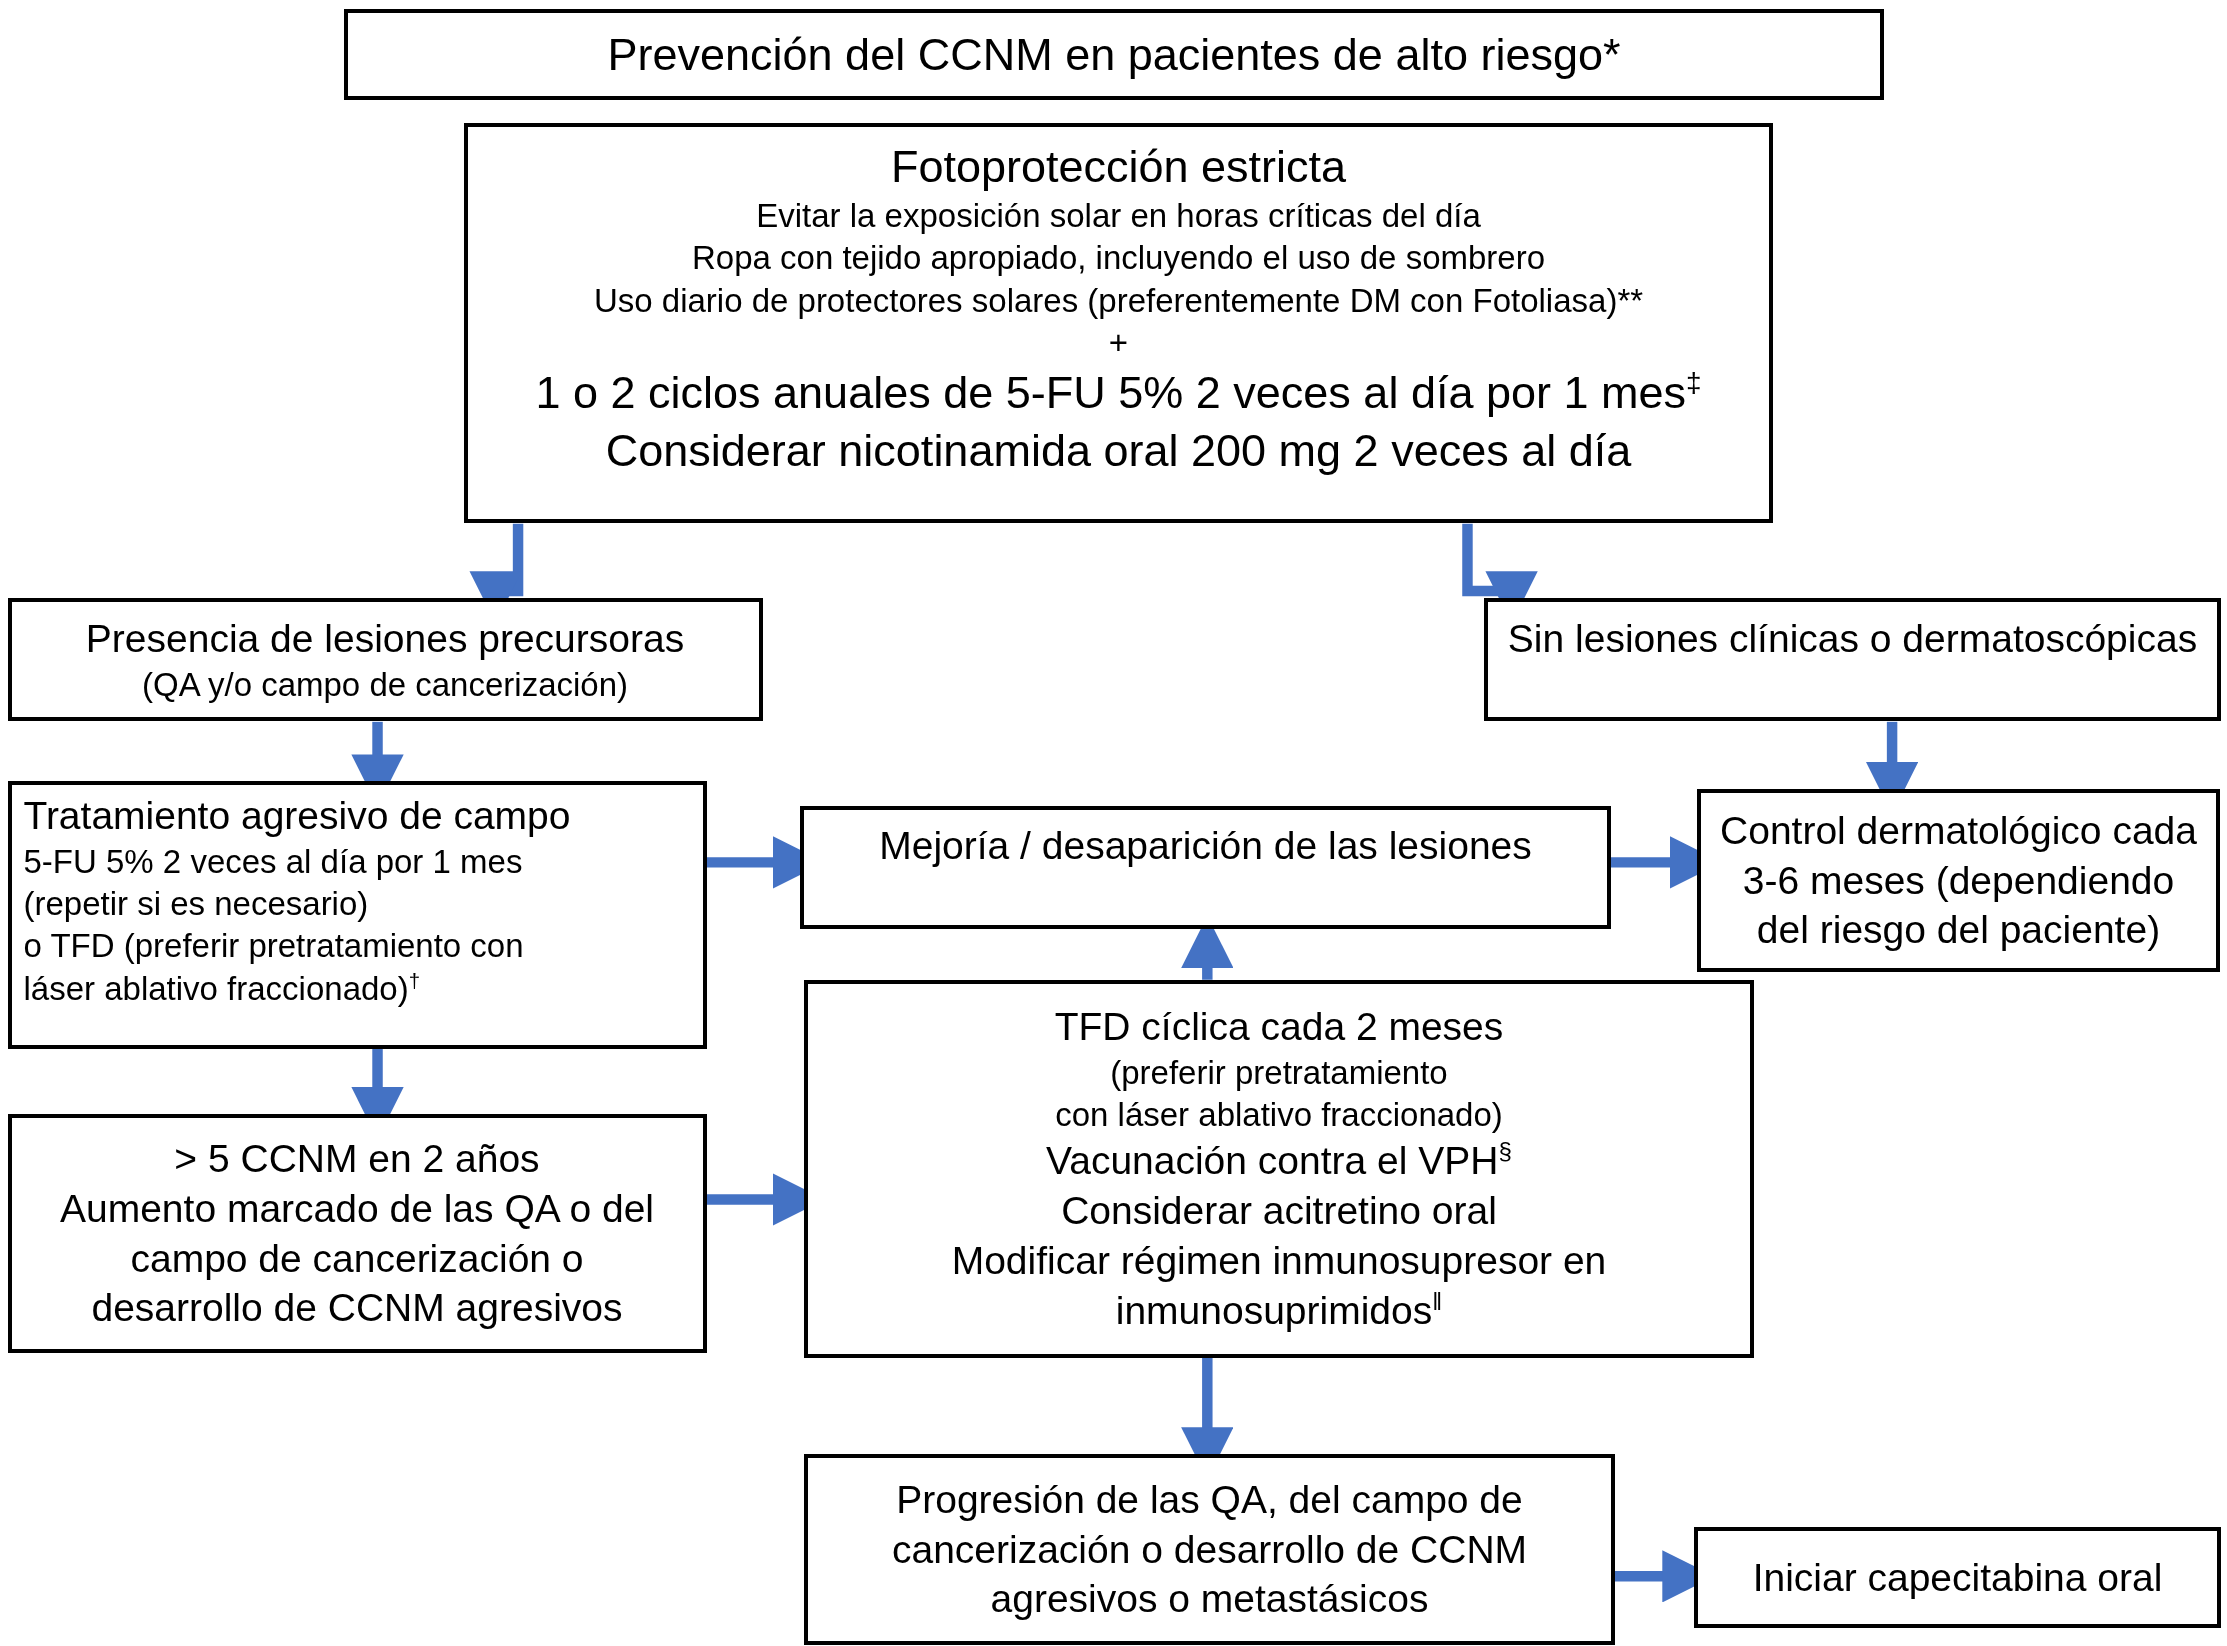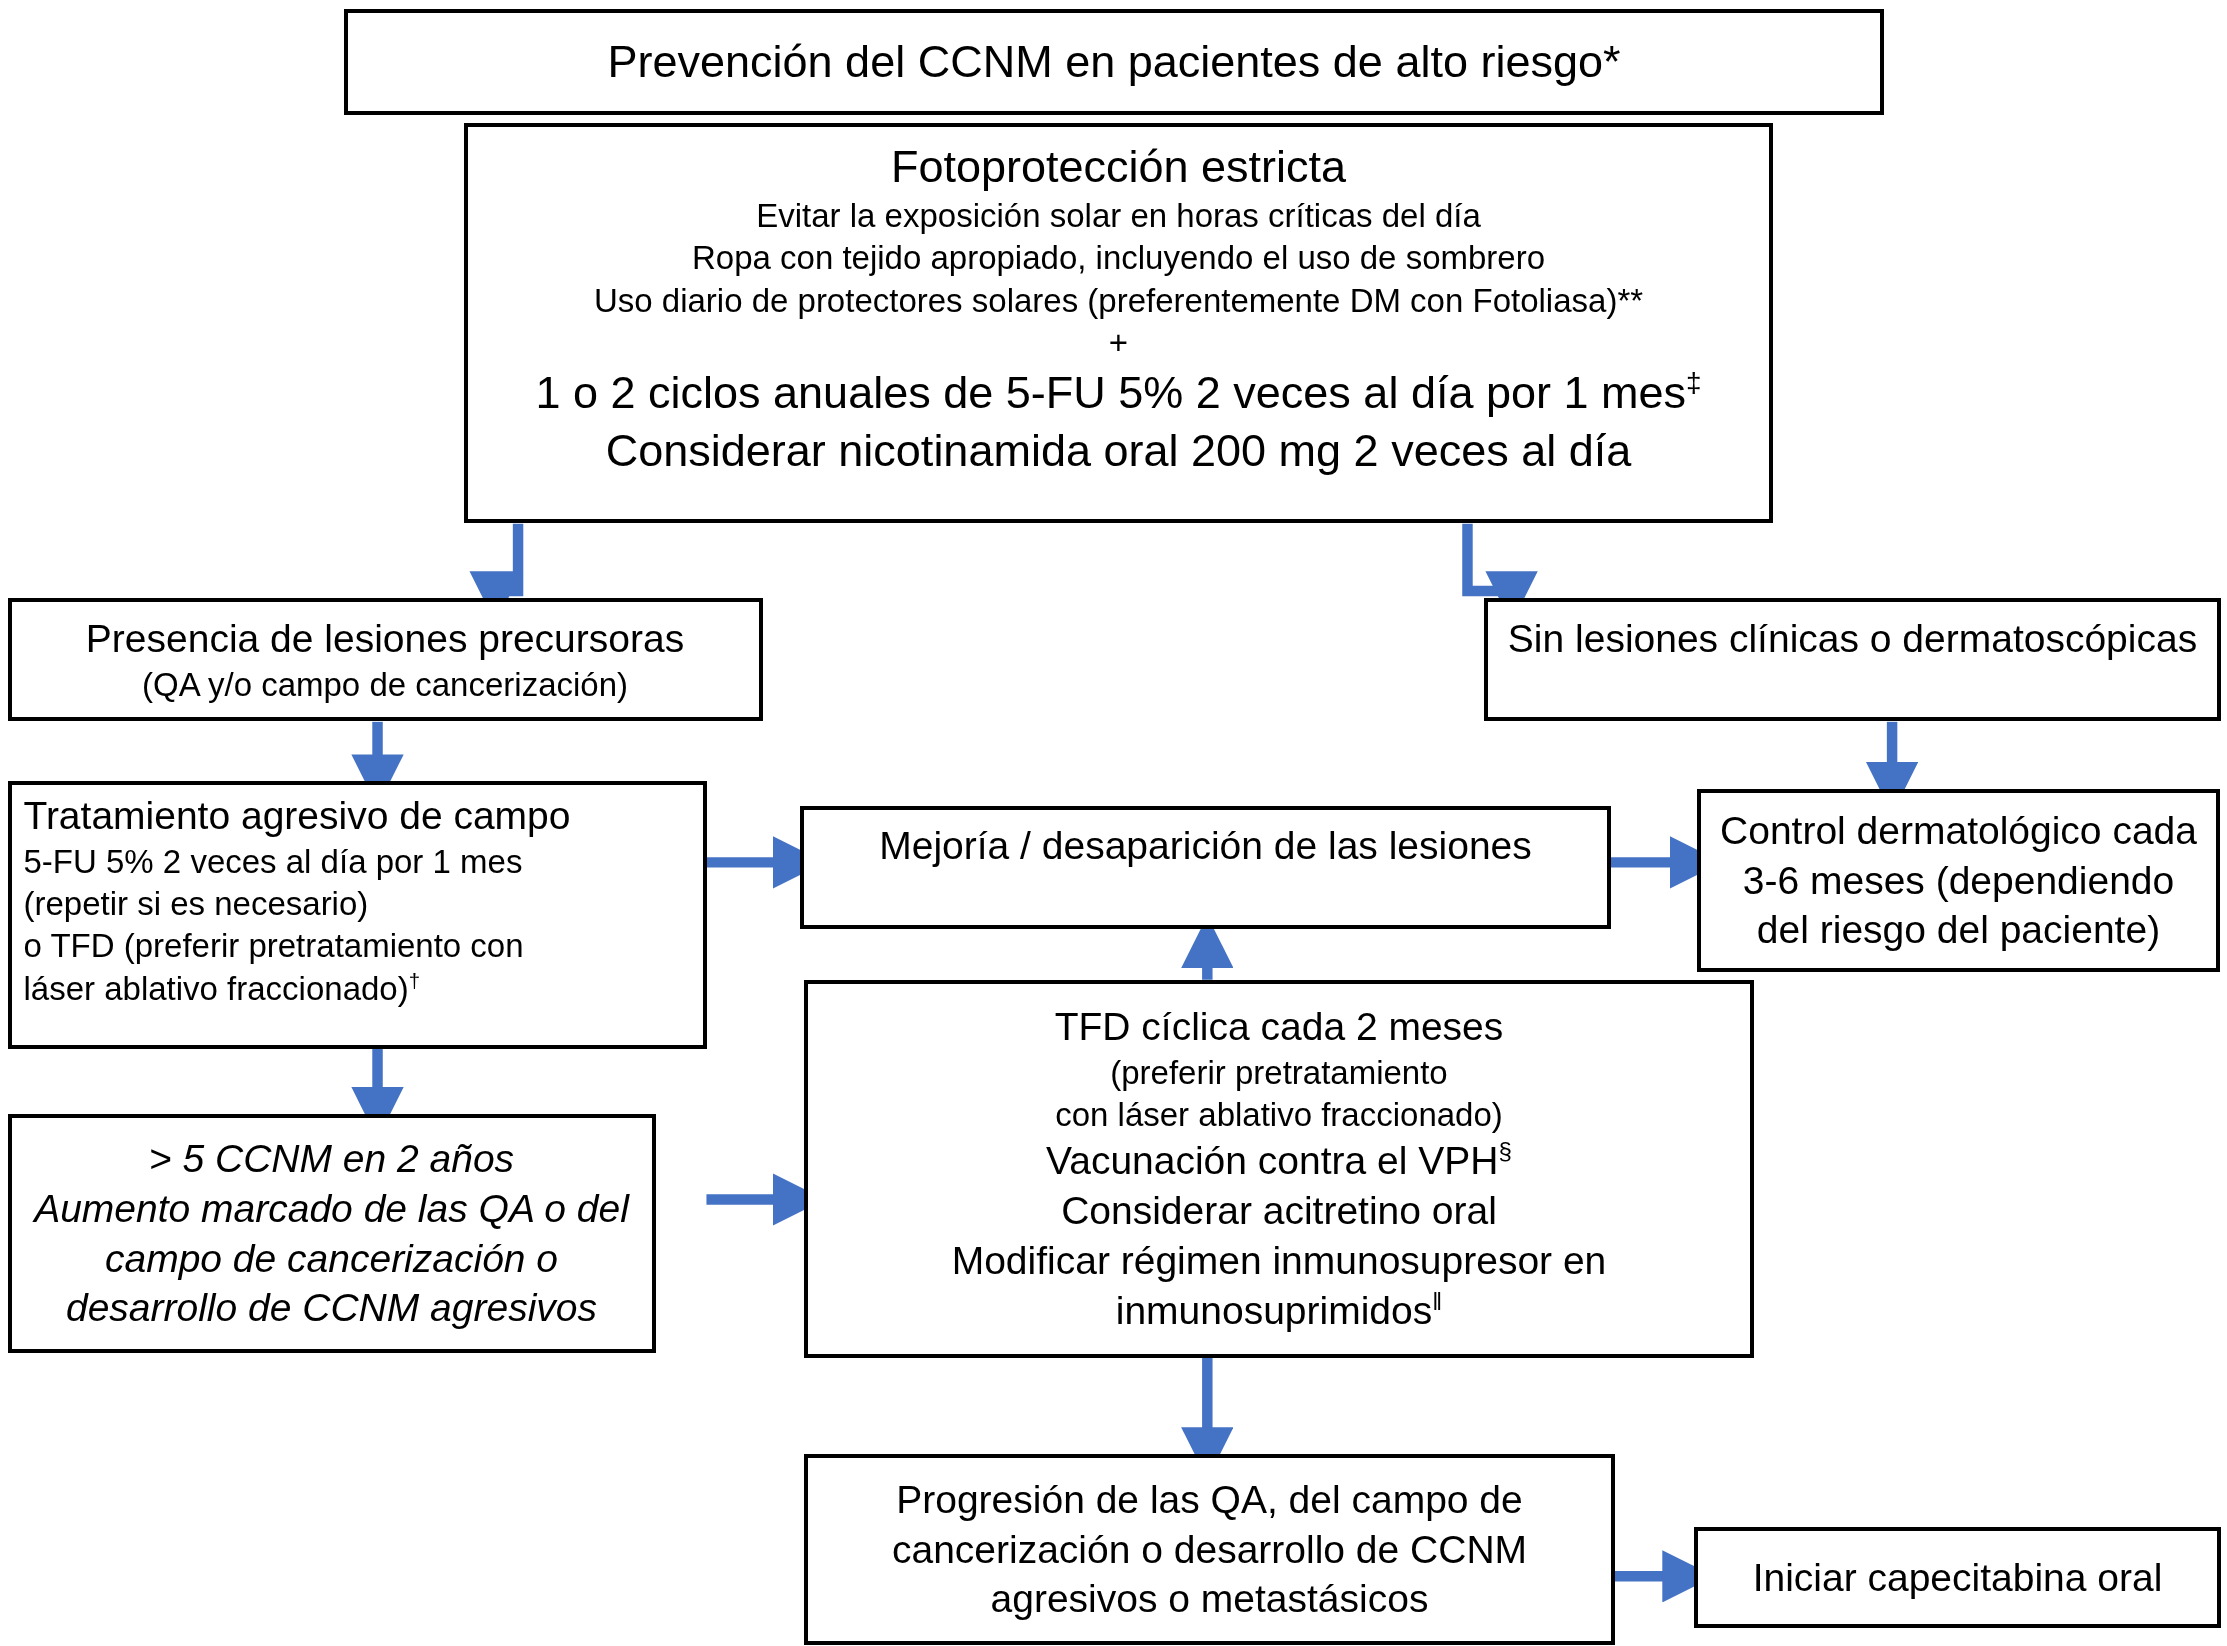--- a/index.html
+++ b/index.html
@@ -46,21 +46,21 @@
       <path d="M945,1604 L1070,1604"></path>
 
       <path d="M1615,1310 L1615,1258"></path>
 
       <path d="M1615,1815 L1615,1945"></path>
 
       <path d="M2160,2108 L2260,2108"></path>
     </g>
   </svg>
 
-  <div class="box center" style="left:344px;top:9px;width:1540px;height:106px;">
+  <div class="box center" style="left:344px;top:9px;width:1540px;height:91px;">
     <span class="ln big">Prevención del CCNM en pacientes de alto riesgo*</span>
   </div>
 
   <div class="box" style="left:464px;top:123px;width:1309px;height:400px;padding:10.5px 15px;">
     <span class="ln big">Fotoprotección estricta</span>
     <span class="ln sml">Evitar la exposición solar en horas críticas del día</span>
     <span class="ln sml">Ropa con tejido apropiado, incluyendo el uso de sombrero</span>
     <span class="ln sml">Uso diario de protectores solares (preferentemente DM con Fotoliasa)**</span>
     <span class="ln sml">+</span>
     <span class="ln big"><span>1 o 2 ciclos anuales de 5-FU 5% 2 veces al día por 1 mes</span><sup>‡</sup></span>
@@ -87,21 +87,21 @@
   <div class="box" style="left:800px;top:806px;width:811px;height:123px;padding:10.5px 9px;">
     <span class="ln med">Mejoría / desaparición de las lesiones</span>
   </div>
 
   <div class="box center" style="left:1697px;top:789px;width:523px;height:183px;padding:7.5px 6px;">
     <span class="ln med">Control dermatológico cada</span>
     <span class="ln med">3-6 meses (dependiendo</span>
     <span class="ln med">del riesgo del paciente)</span>
   </div>
 
-  <div class="box center" style="left:7.5px;top:1114px;width:648px;height:239px;padding:11px 9px;font-style:italic;">
+  <div class="box center" style="left:7.5px;top:1114px;width:699px;height:239px;padding:11px 9px;">
     <span class="ln med">&gt; 5 CCNM en 2 años</span>
     <span class="ln med">Aumento marcado de las QA o del</span>
     <span class="ln med">campo de cancerización o</span>
     <span class="ln med">desarrollo de CCNM agresivos</span>
   </div>
 
   <div class="box center" style="left:804px;top:980px;width:950px;height:378px;padding:7.5px 7.5px;">
     <span class="ln med">TFD cíclica cada 2 meses</span>
     <span class="ln sml">(preferir pretratamiento</span>
     <span class="ln sml">con láser ablativo fraccionado)</span>

